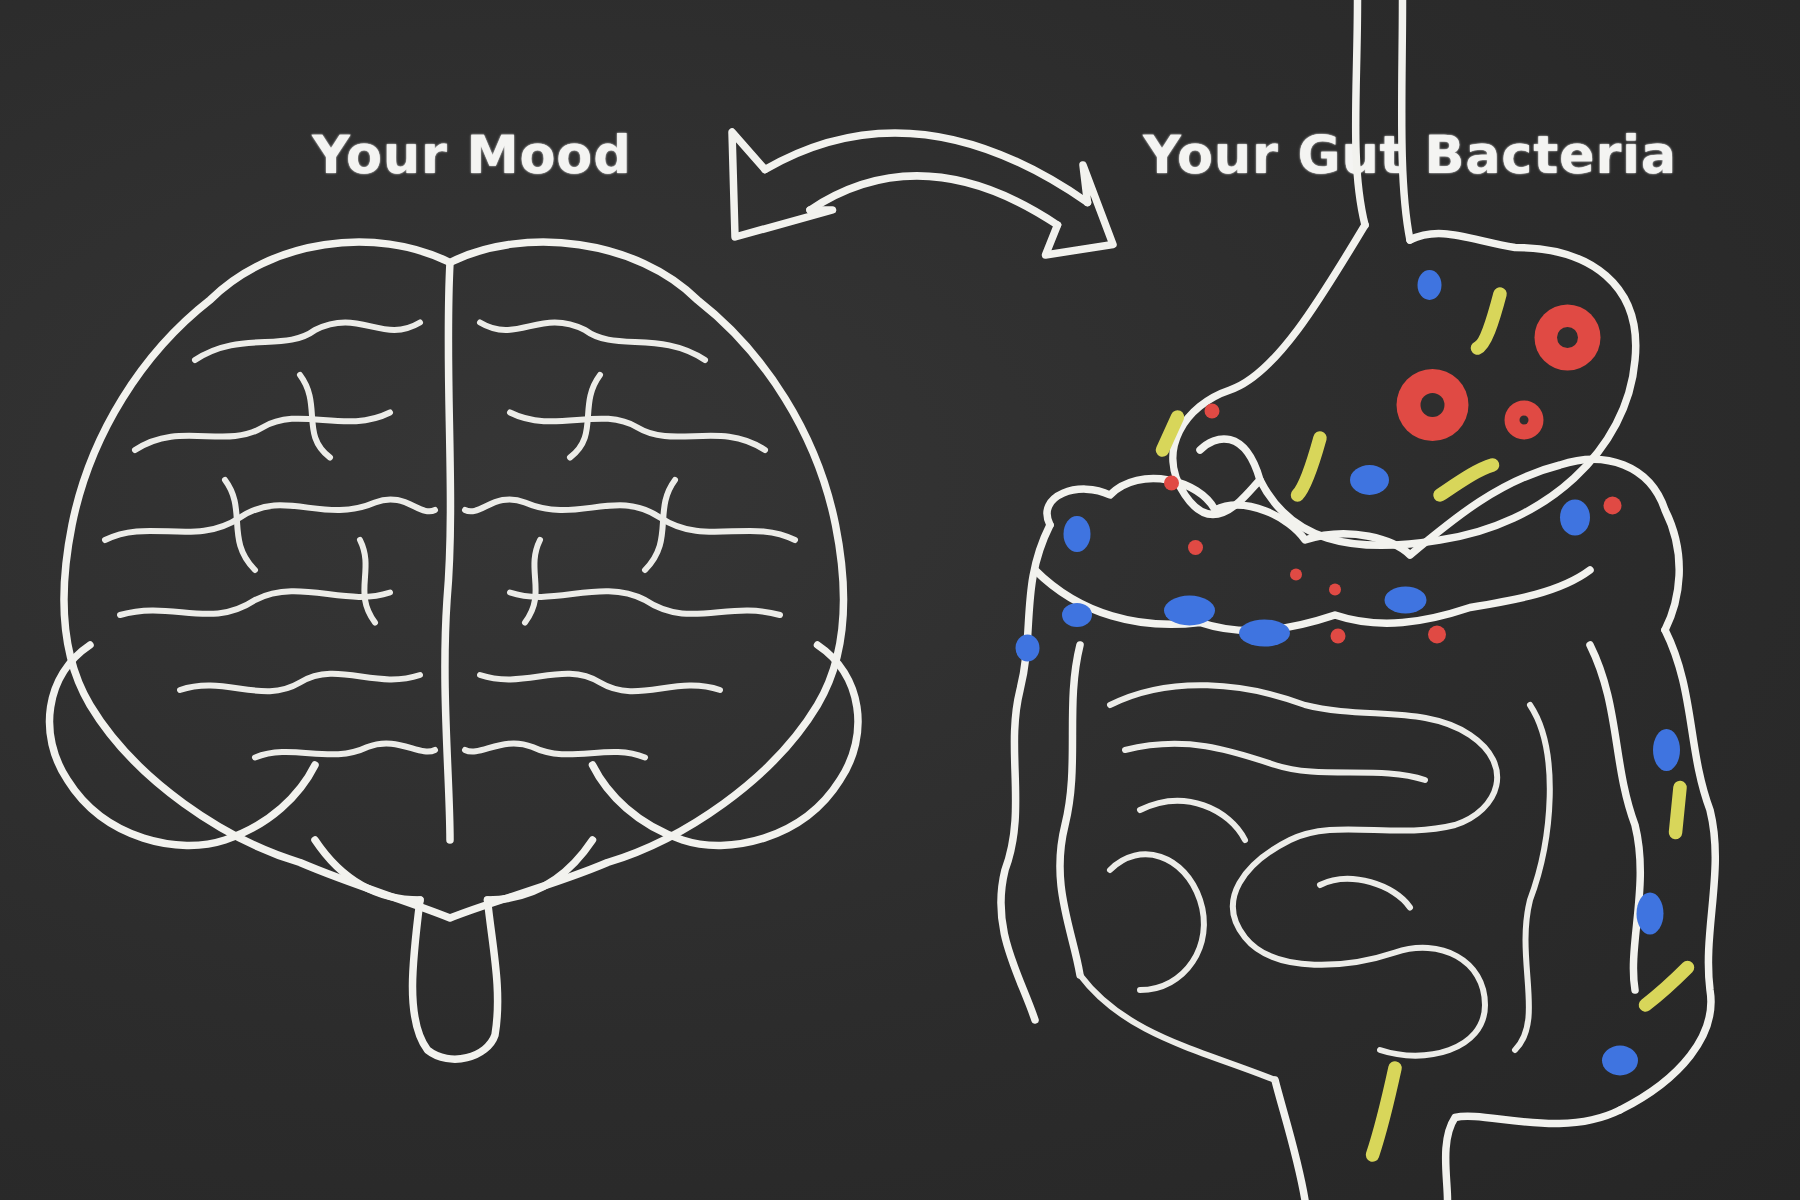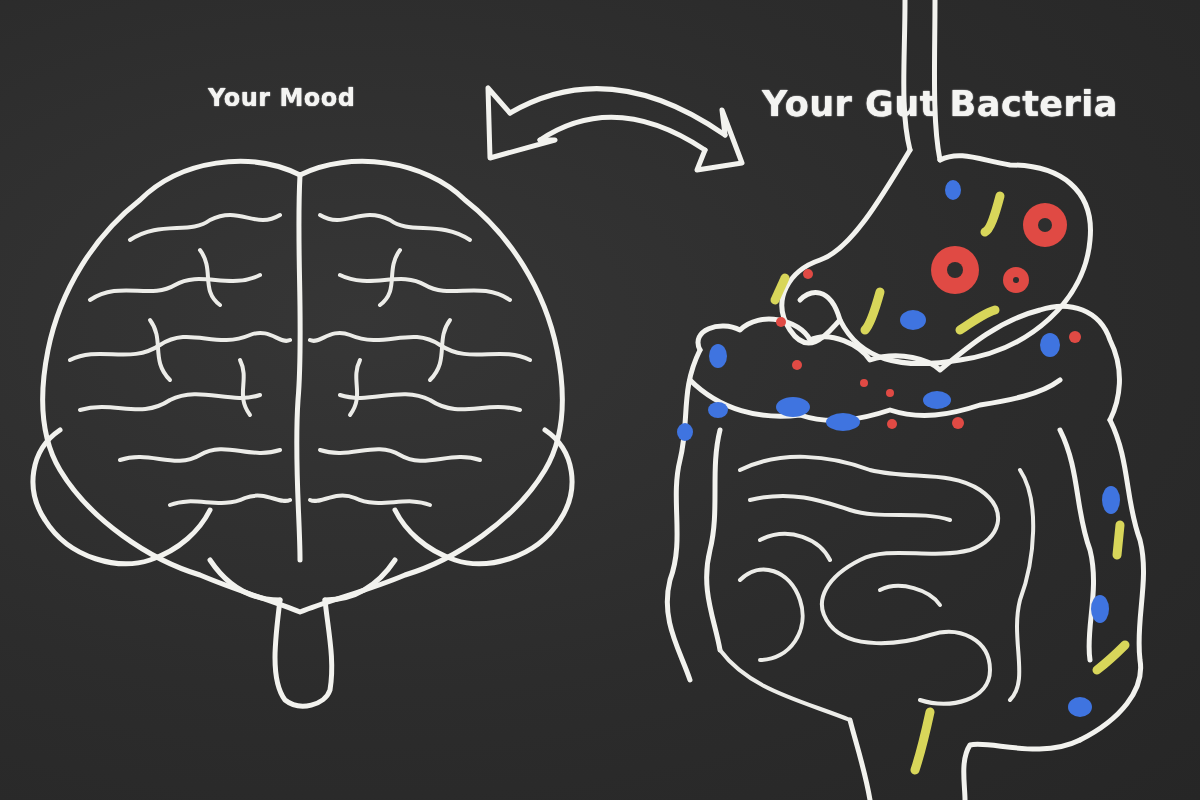--- a/index.html
+++ b/index.html
@@ -7,21 +7,21 @@
   .board {
     position:relative; width:1200px; height:800px; overflow:hidden;
     background:
       radial-gradient(ellipse at 30% 40%, #363636 0%, #2c2c2c 55%, #262626 100%);
   }
   .label {
     position:absolute; color:#f4f4f2; font-family:"DejaVu Sans", sans-serif;
     font-weight:bold; letter-spacing:0.5px;
     text-shadow:0 0 1px #fff, 0 0 2px rgba(255,255,255,0.4);
   }
-  .label-mood { left:208px; top:84px; font-size:24px; }
+  .label-mood { left:208px; top:84px; font-size:35px; }
   .label-gut { left:762px; top:84px; font-size:35px;text-align:right; }
   svg { position:absolute; left:0; top:0; }
   .chalk { fill:none; stroke:#f2f2ee; stroke-width:5; stroke-linecap:round; stroke-linejoin:round; }
   .chalk-thin { fill:none; stroke:#ecece8; stroke-width:4; stroke-linecap:round; stroke-linejoin:round; }
 </style>
 </head>
 <body>
 
 <div class="board">
 

